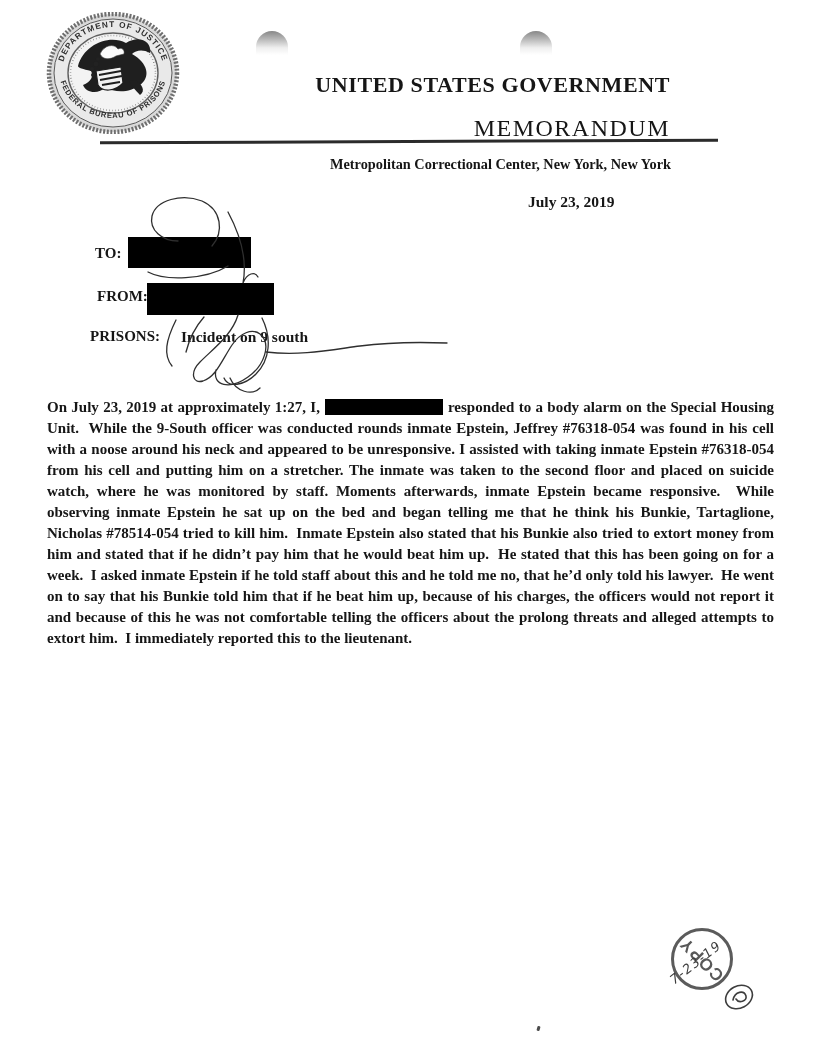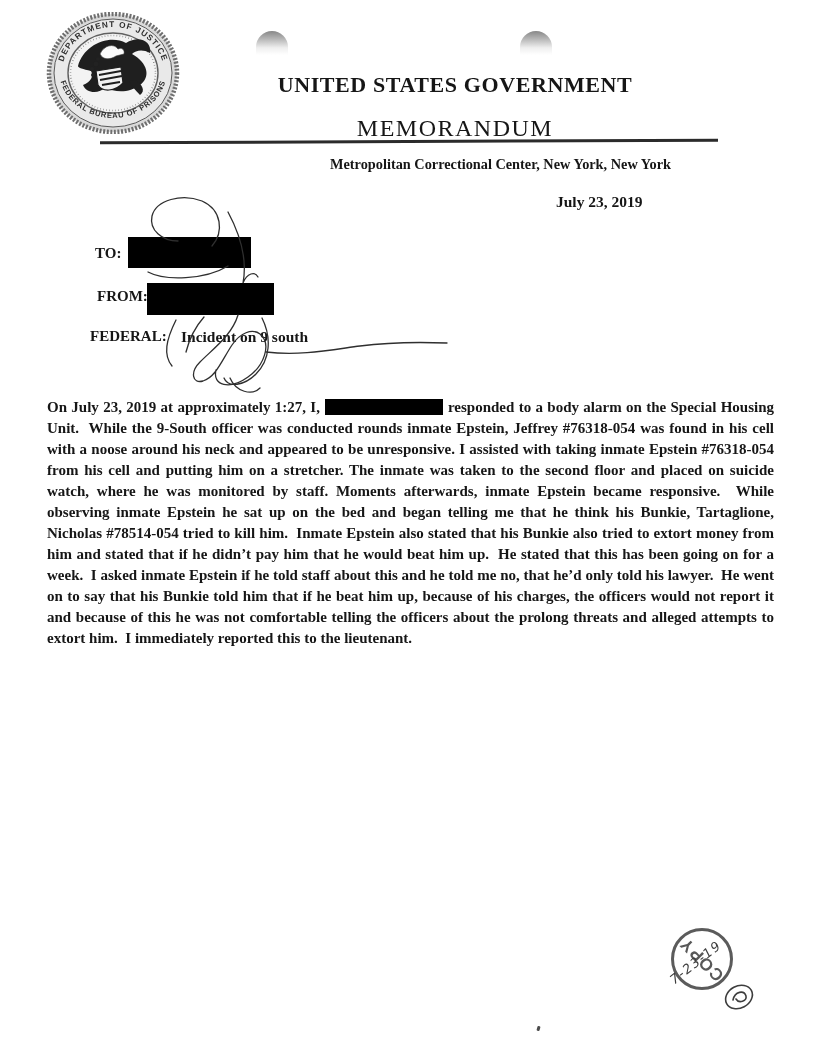--- a/index.html
+++ b/index.html
@@ -24,37 +24,37 @@
     border-radius: 16px 16px 0 0;
     background: linear-gradient(to bottom, #878787 0%, #b9b9b9 35%, #efefef 70%, #ffffff 100%);
     filter: blur(0.6px);
   }
   .binder-arc.left  { left: 256px; top: 31px; }
   .binder-arc.right { left: 520px; top: 31px; }
 
   
   .letterhead {
     position: absolute; left: 240px; top: 72px; width: 430px;
-    text-align: center;
+    text-align: right;
   }
   .lh-line1 { font-size: 22px; font-weight: bold; letter-spacing: 0.6px; }
   .lh-line2 { font-size: 24px; font-weight: normal; letter-spacing: 1.5px; margin-top: 17px; }
 
   .rule {
     position: absolute; left: 100px; top: 140px; width: 618px; height: 2.6px;
     background: #2b2b2b; transform: rotate(-0.25deg);
   }
 
   .station {
     position: absolute; left: 330px; top: 156px; width: 352px;
     text-align: left; font-size: 14.3px; font-weight: bold;
   }
   .memo-date {
     position: absolute; left: 528px; top: 193px;
-    font-size: 15.5px; font-weight: bold; margin-left: 28px;
+    font-size: 15.5px; font-weight: bold;
   }
 
   
   .field-label { position: absolute; font-size: 15px; font-weight: bold; }
   .to-label      { left: 95px;  top: 245px; }
   .from-label    { left: 97px;  top: 288px; }
   .subject-label { left: 90px;  top: 328px; }
   .subject-value { position: absolute; left: 181px; top: 328px; font-size: 15.5px; font-weight: bold; }
 
   .redaction { position: absolute; background: #000; }
@@ -141,21 +141,21 @@
     <div class="lh-line2">MEMORANDUM</div>
   </div>
   <div class="rule"></div>
   <div class="station">Metropolitan Correctional Center, New York, New York</div>
   <div class="memo-date">July 23, 2019</div>
 
   <div class="field-label to-label">TO:</div>
   <div class="redaction redact-to"></div>
   <div class="field-label from-label">FROM:</div>
   <div class="redaction redact-from"></div>
-  <div class="field-label subject-label">FEDERAL:</div>
+  <div class="field-label subject-label">PRISONS:</div>
   <div class="subject-value">Incident on 9 south</div>
 
   <div class="body-para"><span>On July 23, 2019 at approximately 1:27, I,</span><span class="redact-inline"></span><span>responded to a body alarm on the Special Housing Unit.  While the 9-South officer was conducted rounds inmate Epstein, Jeffrey #76318-054 was found in his cell with a noose around his neck and appeared to be unresponsive. I assisted with taking inmate Epstein #76318-054 from his cell and putting him on a stretcher. The inmate was taken to the second floor and placed on suicide watch, where he was monitored by staff. Moments afterwards, inmate Epstein became responsive.  While observing inmate Epstein he sat up on the bed and began telling me that he think his Bunkie, Tartaglione, Nicholas #78514-054 tried to kill him.  Inmate Epstein also stated that his Bunkie also tried to extort money from him and stated that if he didn’t pay him that he would beat him up.  He stated that this has been going on for a week.  I asked inmate Epstein if he told staff about this and he told me no, that he’d only told his lawyer.  He went on to say that his Bunkie told him that if he beat him up, because of his charges, the officers would not report it and because of this he was not comfortable telling the officers about the prolong threats and alleged attempts to extort him.  I immediately reported this to the lieutenant.</span></div>
 
   <svg class="ink-overlay" width="815" height="1059" viewBox="0 0 815 1059">
     <g fill="none" stroke="#2f2f2f" stroke-width="1.3" stroke-linecap="round">
       <path d="M 212,246 C 224,232 222,210 202,201 C 182,193 156,200 152,216 C 149,230 162,241 178,241"></path>
       <path d="M 148,272 C 165,281 205,280 228,266"></path>
       <path d="M 228,212 C 243,240 247,262 243,283 C 247,273 255,271 258,277"></path>
       <path d="M 238,315 C 232,335 214,348 200,362 C 190,372 192,384 203,381 C 216,377 222,360 232,345 C 240,333 252,328 260,334 C 272,344 264,366 248,377 C 230,390 212,386 216,370"></path>

